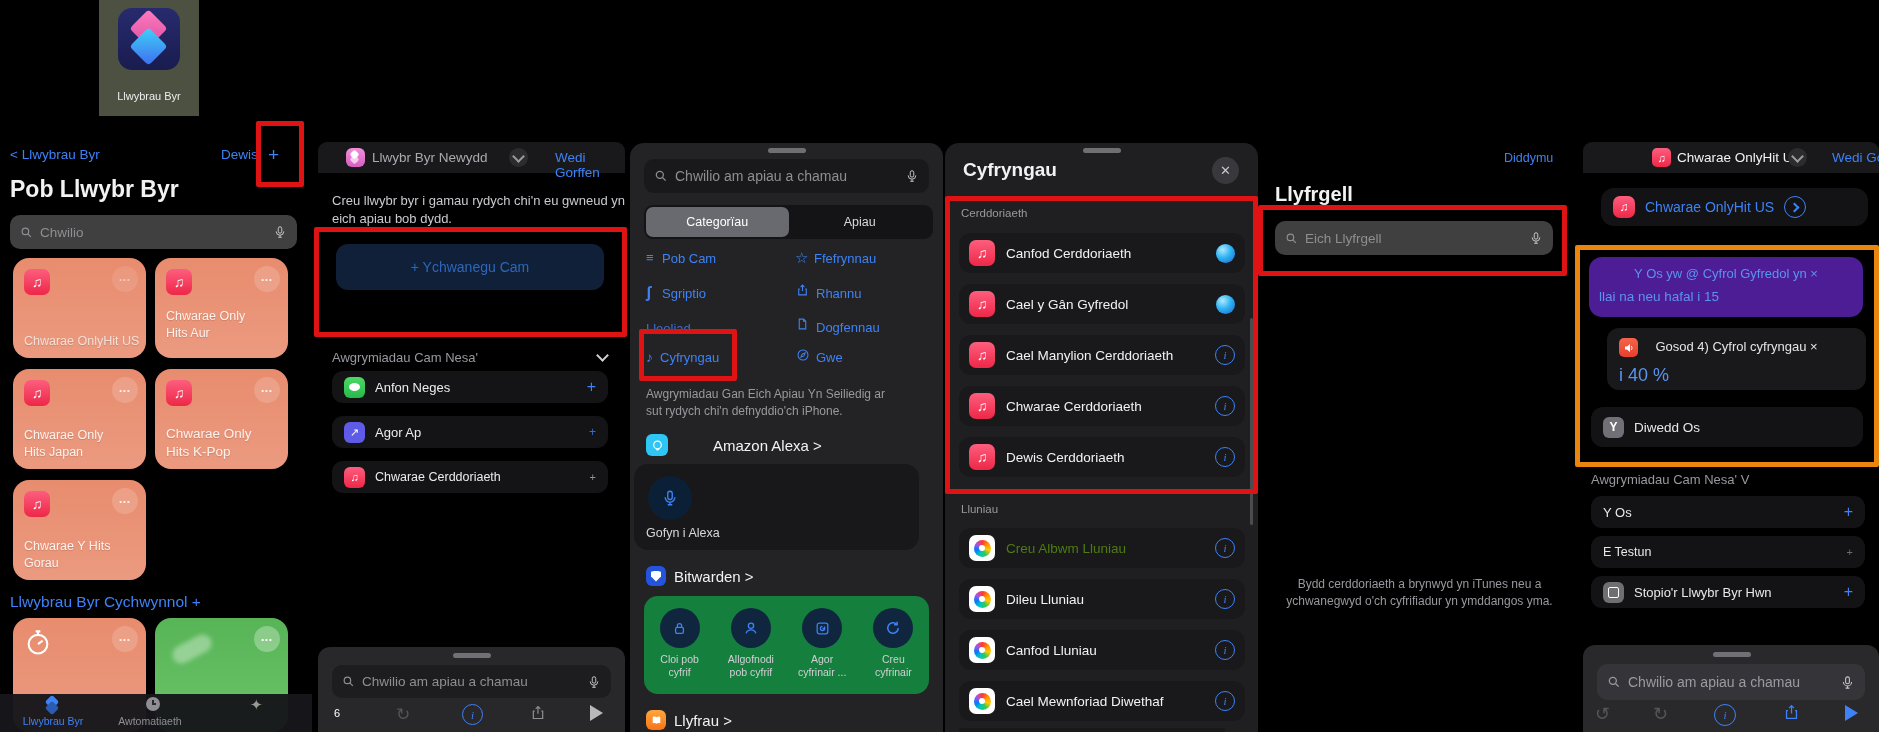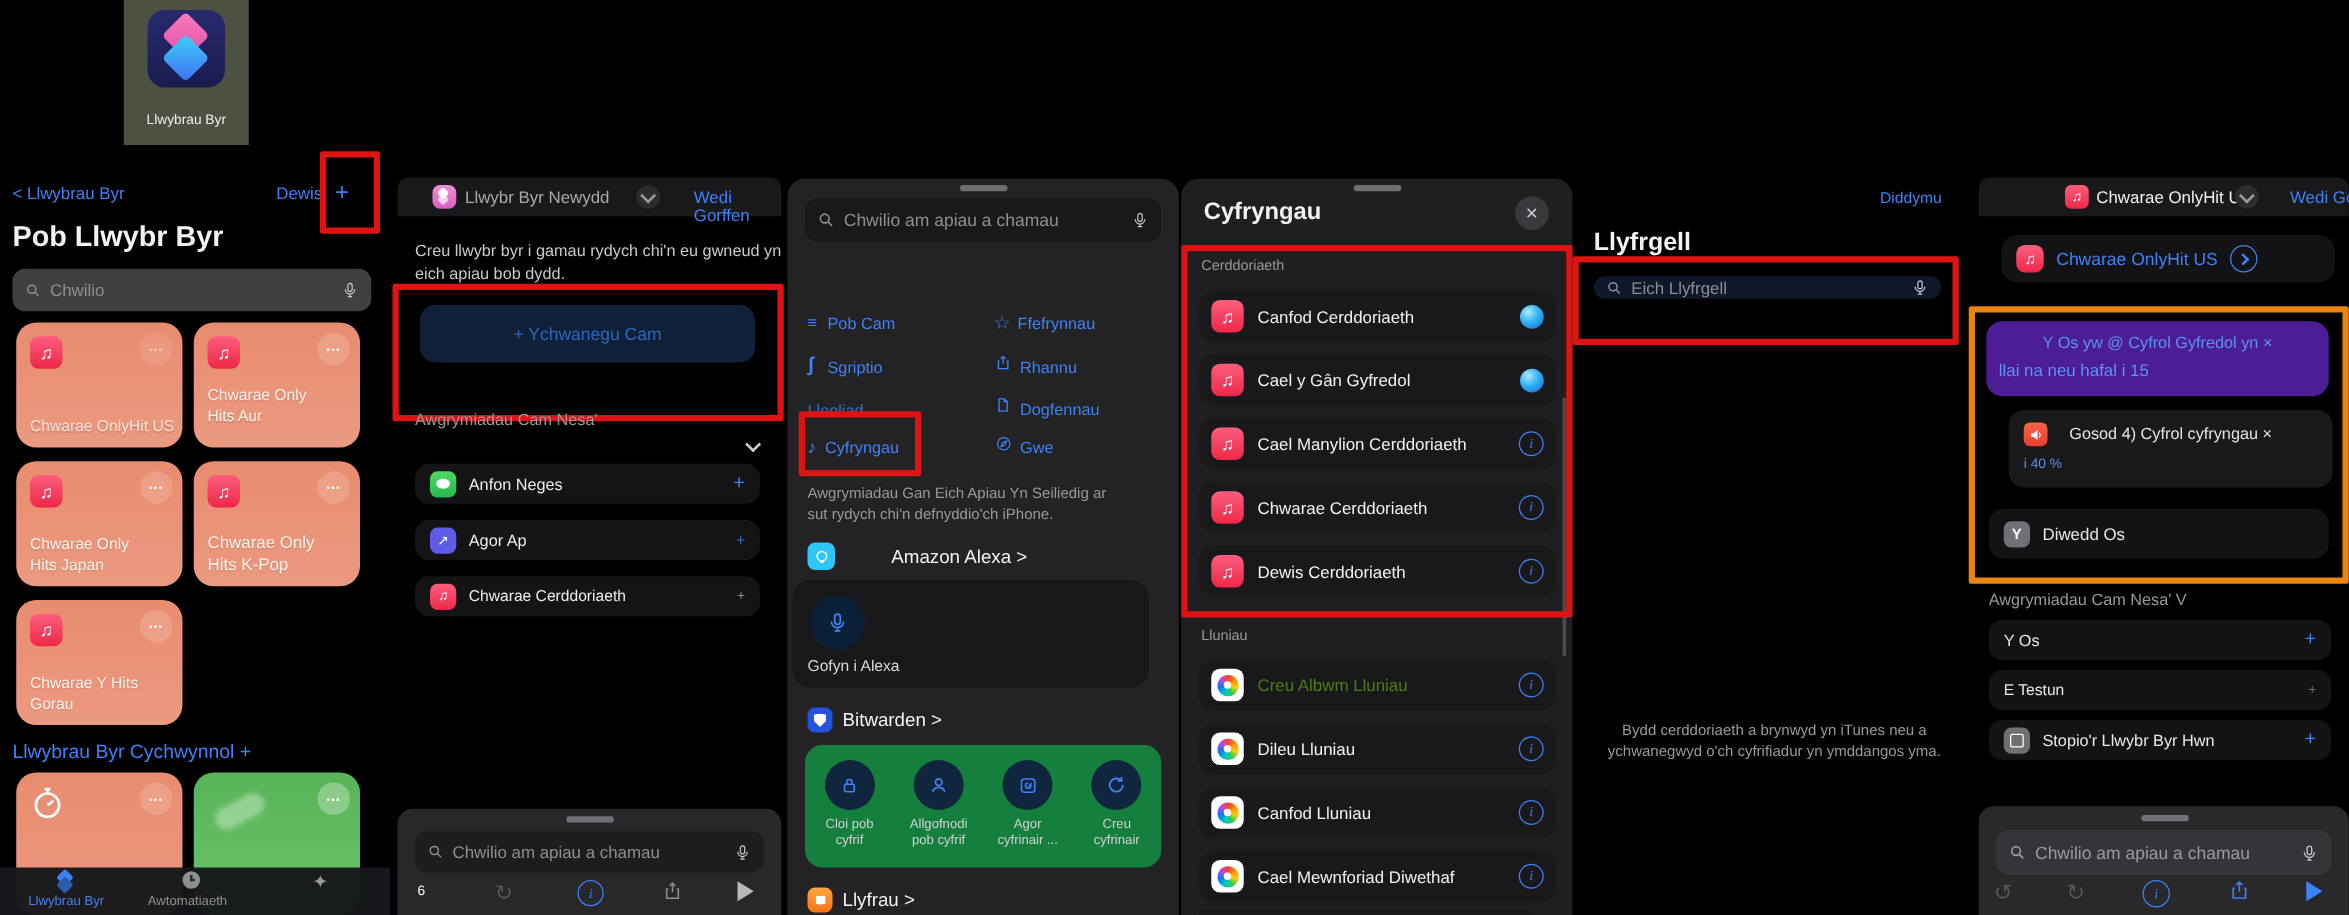--- a/index.html
+++ b/index.html
@@ -154,21 +154,21 @@
 </div>
 <div class="a" style="left:332px;top:192px;font-size:13px;color:#c9c9cf;line-height:18px;">
   <div>Creu llwybr byr i gamau rydych chi'n eu gwneud yn</div>
   <div>eich apiau bob dydd.</div>
 </div>
 <div class="a" style="left:336px;top:244px;width:268px;height:46px;border-radius:12px;background:#0f2038;display:flex;align-items:center;justify-content:center;">
   <span style="font-size:14px;color:#2e66bd;">+ Ychwanegu Cam</span>
 </div>
 <div class="a annot-red" style="left:314px;top:227px;width:303px;height:100px;"></div>
 
-<div class="a dim" style="left:332px;top:328px;font-size:13px;">Awgrymiadau Cam Nesa'</div>
+<div class="a dim" style="left:332px;top:350px;font-size:13px;">Awgrymiadau Cam Nesa'</div>
 <span class="a chev cd" style="left:598px;top:351px;color:#cfcfd4;"></span>
 
 <div class="a rowcard" style="left:332px;top:371px;width:252px;height:32px;">
   <span class="appic" style="width:21px;height:21px;background:linear-gradient(180deg,#4cd964,#28b94c);">
       <span style="width:11px;height:8px;background:#fff;border-radius:50%;"></span>
     </span>
   <span style="flex:1;font-size:13px;color:#ececf0;">Anfon Neges</span>
   <span class="blue" style="font-size:16px;">+</span>
 </div>
 <div class="a rowcard" style="left:332px;top:416px;width:252px;height:32px;">
@@ -212,20 +212,24 @@
   <div class="searchbar a" style="left:14px;top:16px;width:265px;height:34px;background:#19191b;font-size:14px;">
     <svg width="14" height="14" viewBox="0 0 24 24" fill="none" stroke="currentColor" stroke-width="2.2">
         <circle cx="10" cy="10" r="6"></circle>
         <path d="M14.5 14.5L20 20"></path>
       </svg>
     <span class="sptxt">Chwilio am apiau a chamau</span>
     <svg width="14" height="14" viewBox="0 0 24 24" fill="none" stroke="#c7c7cc" stroke-width="1.7">
         <rect x="9" y="3" width="6" height="11" rx="3"></rect>
         <path d="M5.5 11a6.5 6.5 0 0 0 13 0M12 17.5V21M9 21h6"></path>
       </svg>
+  </div>
+  <div class="seg a" style="left:14px;top:62px;width:285px;height:30px;">
+    <div class="on">Categorïau</div>
+    <div>Apiau</div>
   </div>
 
   <span class="a catlab" style="left:16px;top:107px;">≡</span>
   <span class="a catlab" style="left:32px;top:108px;">Pob Cam</span>
   <span class="a catlab" style="left:16px;top:141px;font-size:16px;font-weight:bold;">ʃ</span>
   <span class="a catlab" style="left:32px;top:143px;">Sgriptio</span>
   <span class="a catlab" style="left:16px;top:178px;color:#3a6fce;">Lleoliad</span>
   <span class="a catlab" style="left:16px;top:206px;font-size:14px;">♪</span>
   <span class="a catlab" style="left:30px;top:207px;">Cyfryngau</span>
 
@@ -392,21 +396,21 @@
     <span style="flex:1;font-size:13.5px;color:#f2f2f2;">Cael Mewnforiad Diwethaf</span>
     <span class="info" style="width:18px;height:18px;">i</span>
   </div>
   <div class="a" style="left:14px;top:585px;width:266px;height:4px;border-radius:2px;background:#19191b;"></div>
   <div class="a" style="left:305px;top:175px;width:3px;height:207px;border-radius:2px;background:#58585c;opacity:.8;"></div>
 </div>
 <div class="a annot-red" style="left:945px;top:196px;width:303px;height:288px;"></div>
 
 <div class="a blue" style="left:1504px;top:151px;font-size:12.5px;">Diddymu</div>
 <div class="a white" style="left:1275px;top:183px;font-size:20px;font-weight:bold;">Llyfrgell</div>
-<div class="searchbar a" style="left:1275px;top:221px;width:258px;height:18px;background:#0f172a;">
+<div class="searchbar a" style="left:1275px;top:221px;width:258px;height:34px;background:#404040;">
   <svg width="13" height="13" viewBox="0 0 24 24" fill="none" stroke="currentColor" stroke-width="2.2">
       <circle cx="10" cy="10" r="6"></circle>
       <path d="M14.5 14.5L20 20"></path>
     </svg>
   <span class="sptxt">Eich Llyfrgell</span>
   <svg width="14" height="14" viewBox="0 0 24 24" fill="none" stroke="#c7c7cc" stroke-width="1.7">
       <rect x="9" y="3" width="6" height="11" rx="3"></rect>
       <path d="M5.5 11a6.5 6.5 0 0 0 13 0M12 17.5V21M9 21h6"></path>
     </svg>
 </div>
@@ -438,21 +442,21 @@
   <div style="margin:8px 0 0 10px;font-size:13.5px;color:#5b93f0;">llai na neu hafal i 15</div>
 </div>
 <div class="a" style="left:1607px;top:328px;width:259px;height:62px;background:#19191b;border-radius:12px;">
   <span class="a appic" style="left:12px;top:10px;width:19px;height:19px;background:linear-gradient(180deg,#f4644a,#e8402e);border-radius:5px;">
     <svg width="12" height="12" viewBox="0 0 24 24">
         <path d="M4 9v6h4l6 5V4L8 9H4z" fill="#fff"></path>
         <path d="M16.5 8a6 6 0 0 1 0 8" stroke="#fff" stroke-width="1.8" fill="none"></path>
       </svg>
     </span>
   <div style="text-align:center;margin-top:11px;font-size:13px;color:#e4e4e8;">Gosod 4) Cyfrol cyfryngau ×</div>
-  <div style="margin:11px 0 0 12px;font-size:11px;color:#5b93f0;">i 40 %</div>
+  <div style="margin:11px 0 0 12px;font-size:18px;color:#5b93f0;">i 40 %</div>
 </div>
 <div class="a rowcard" style="left:1591px;top:407px;width:248px;height:40px;background:#131315;border-radius:12px;">
   <span class="appic" style="width:21px;height:21px;background:#707076;font-size:12px;font-weight:bold;">Y</span>
   <span style="font-size:13.5px;color:#e8e8ea;">Diwedd Os</span>
 </div>
 <div class="a annot-orange" style="left:1575px;top:245px;width:294px;height:212px;"></div>
 
 <div class="a dim" style="left:1591px;top:472px;font-size:13px;">Awgrymiadau Cam Nesa' V</div>
 <div class="a rowcard" style="left:1591px;top:496px;width:250px;height:32px;background:#131315;">
   <span style="flex:1;font-size:13px;color:#e8e8ea;">Y Os</span>

